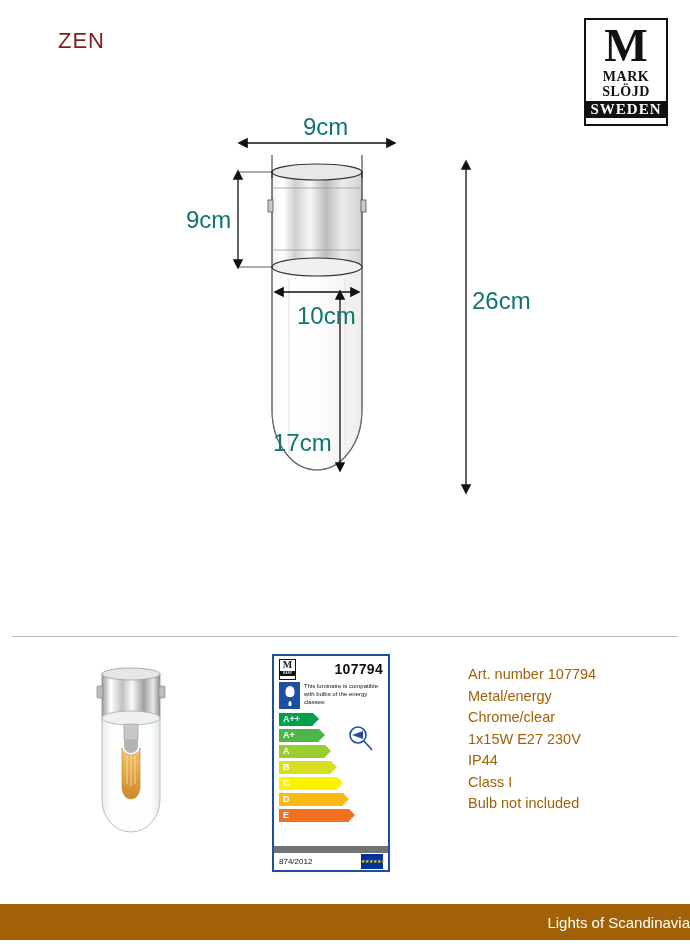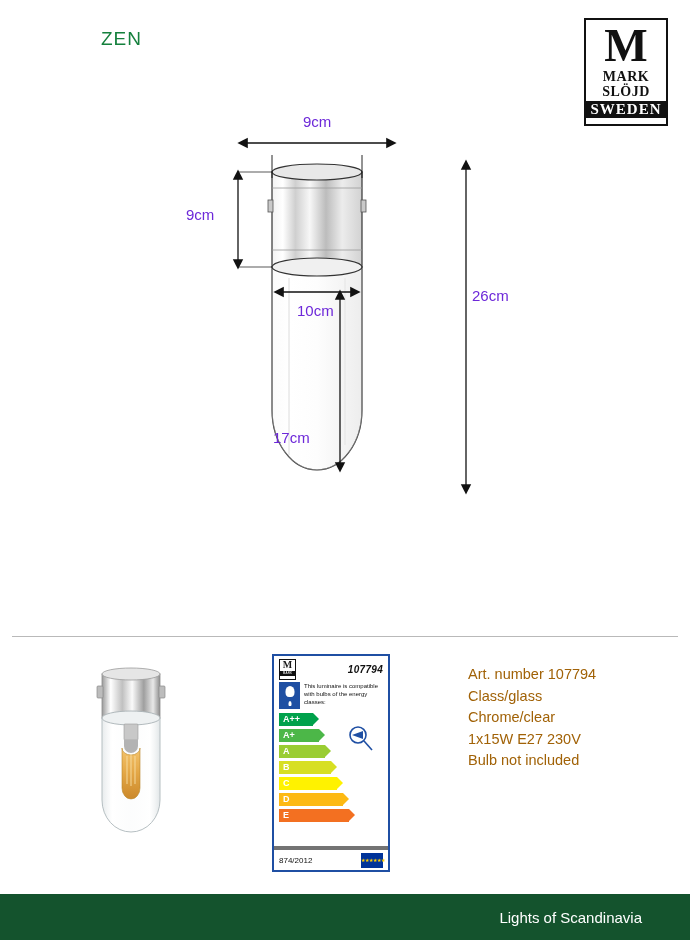--- a/index.html
+++ b/index.html
@@ -18,24 +18,23 @@
   .page {
     position: absolute;
     inset: 0;
   }
 
   
   .product-title {
     position: absolute;
     left: 58px;
     top: 28px;
-    font-size: 19px;
+    font-size: 22px;
     letter-spacing: 1px;
-    color: #15803d;
-    margin-left: 43px;
+    color: #7f1d1d;
   }
   .brand-logo {
     position: absolute;
     right: 22px;
     top: 18px;
     width: 84px;
     height: 108px;
     border: 2px solid #111;
     background: #fff;
     box-sizing: border-box;
@@ -76,22 +75,22 @@
   
   .drawing {
     position: absolute;
     left: 0;
     top: 100px;
     width: 690px;
     height: 530px;
   }
   .dim-label {
     position: absolute;
-    font-size: 15px;
-    color: #6d28d9;
+    font-size: 24px;
+    color: #0f766e;
     white-space: nowrap;
   }
 
   
   .divider {
     position: absolute;
     left: 12px;
     top: 636px;
     width: 666px;
     height: 1px;
@@ -147,25 +146,24 @@
     width: 100%;
     background: #111;
     color: #fff;
     font-size: 3px;
     text-align: center;
     line-height: 5px;
     letter-spacing: 0.2px;
     margin-top: 1px;
   }
   .el-art {
-    font-size: 10px;
+    font-size: 14px;
     font-weight: bold;
     color: #111;
     letter-spacing: 0.3px;
-    font-style: italic;
   }
   .el-compat {
     display: flex;
     align-items: flex-start;
     padding: 0 5px 3px 5px;
     gap: 4px;
   }
   .el-bulbicon {
     width: 21px;
     height: 27px;
@@ -222,21 +220,21 @@
     border-top: 6.5px solid transparent;
     border-bottom: 6.5px solid transparent;
     border-left: 6px solid currentColor;
   }
   .el-foot {
     position: absolute;
     left: 0;
     right: 0;
     bottom: 0;
     height: 24px;
-    border-top: 4px solid #737373;
+    border-top: 7px solid #737373;
     display: flex;
     align-items: center;
     justify-content: space-between;
     padding: 0 5px;
     box-sizing: border-box;
   }
   .el-reg {
     font-size: 8px;
     color: #111;
   }
@@ -265,28 +263,27 @@
     line-height: 21.5px;
     color: #a16207;
   }
 
   
   .footer-bar {
     position: absolute;
     left: 0;
     bottom: 10px;
     width: 690px;
-    height: 46px;
-    background: #14532d;
+    height: 36px;
+    background: #a16207;
     color: #ffffff;
     font-size: 15px;
     display: flex;
     align-items: center;
     justify-content: flex-end;
-    padding-right: 48px;
     box-sizing: border-box;
   }
 </style>
 </head>
 <body>
 
 <div class="page">
 
   <div class="product-title">ZEN</div>
 
@@ -469,23 +466,25 @@
     <div class="el-foot">
       <div class="el-reg">874/2012</div>
       <div class="el-eu">
         <div class="stars">★★★★★★</div>
       </div>
     </div>
   </div>
 
   <div class="specs">
     <div>Art. number 107794</div>
-    <div>Class/glass</div>
+    <div>Metal/energy</div>
     <div>Chrome/clear</div>
     <div>1x15W E27 230V</div>
+    <div>IP44</div>
+    <div>Class I</div>
     <div>Bulb not included</div>
   </div>
 
   <div class="footer-bar">
     <span>Lights of Scandinavia</span>
   </div>
 
 </div>
 
 </body></html>

